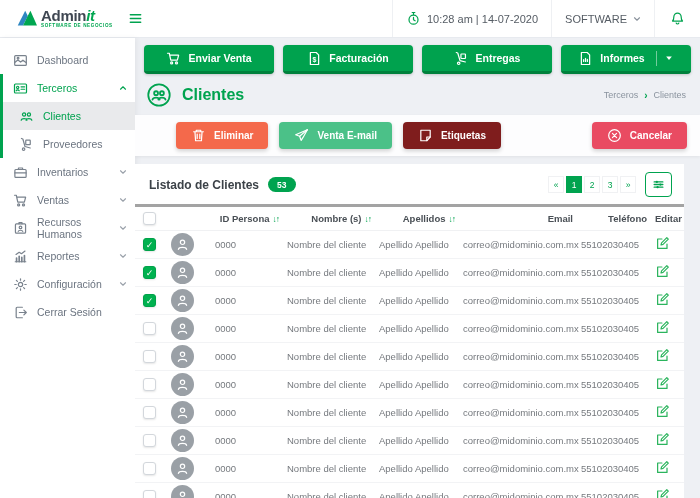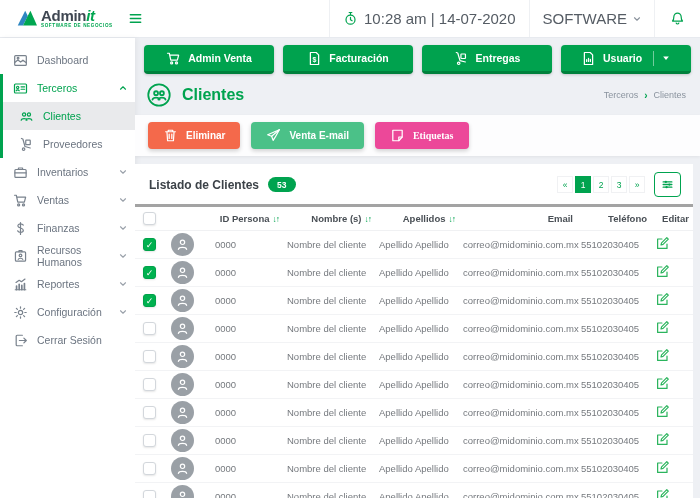--- a/index.html
+++ b/index.html
@@ -8,21 +8,21 @@
 
   
   .topbar { height:38px; background:#fff; display:flex; align-items:stretch; border-bottom:1px solid #e7eaef; }
   .logo-wrap { width:122px; display:flex; align-items:center; padding-left:16px; gap:4px; }
   .logo-text { line-height:1; }
   .logo-line1 { font-size:15px; font-weight:bold; color:#3f4752; letter-spacing:-0.3px; }
   .logo-line1 .accent { color:#00a650; font-style:italic; }
   .logo-tagline { font-size:4.6px; color:#00a650; letter-spacing:0.6px; font-weight:bold; margin-top:1px; text-align:right; }
   .hamburger { display:flex; align-items:center; color:#00a34f; padding:0 6px; cursor:pointer; }
   .tb-spacer { flex:1; }
-  .tb-sec { display:flex; align-items:center; gap:6px; padding:0 13px; border-left:1px solid #eef0f3; font-size:15px; color:#555c64; cursor:pointer; }
+  .tb-sec { display:flex; align-items:center; gap:6px; padding:0 13px; border-left:1px solid #eef0f3; font-size:11px; color:#555c64; cursor:pointer; }
   .tb-sec .icn-green { color:#00a34f; }
   .tb-chev { color:#8a929c; display:inline-flex; }
   .tb-avatar { width:20px; height:20px; border-radius:50%; background:#00a34f; color:#fff; display:flex; align-items:center; justify-content:center; }
   .bell-sec { padding:0 15px; }
 
   
   .body { display:flex; height:460px; }
   .sidebar { width:135px; background:#fff; box-shadow:2px 0 5px rgba(0,0,0,.05); padding-top:8px; flex:none; }
   .side-item { height:28px; display:flex; align-items:center; gap:9px; padding:0 8px 0 10px; font-size:10.5px; color:#6b7480; border-left:3px solid transparent; cursor:pointer; }
   .side-item .icn { color:#79828d; }
@@ -47,21 +47,21 @@
   .breadcrumb { margin-left:auto; font-size:9px; color:#8a939e; display:flex; gap:6px; align-items:center; }
   .crumb { cursor:pointer; }
   .crumb-sep { color:#00a34f; font-weight:bold; font-size:10px; }
 
   
   .bulk-bar { background:#fdfdfe; display:flex; align-items:center; gap:11px; padding:7px 13px; box-shadow:0 1px 3px rgba(0,0,0,.06); }
   .bbtn { height:27px; padding:0 15px; border:none; border-radius:4px; color:#fff; font-size:10px; font-weight:bold; font-family:inherit; display:flex; align-items:center; gap:8px; box-shadow:0 2px 4px rgba(0,0,0,.18); cursor:pointer; }
   .bbtn.cancel { margin-left:auto; }
 
   
-  .card { background:#fff; margin:8px 7px 0 0; flex:1; display:flex; flex-direction:column; overflow:hidden; }
+  .card { background:#fff; margin:8px 16px 0 0; flex:1; display:flex; flex-direction:column; overflow:hidden; }
   .card-head { display:flex; align-items:center; padding:8px 12px 7px 14px; }
   .card-title { font-size:12px; font-weight:bold; color:#3c4248; }
   .badge { background:#00a34f; color:#fff; border-radius:9px; font-size:8.5px; font-weight:bold; padding:2.5px 9px; margin-left:9px; }
   .head-right { margin-left:auto; display:flex; align-items:center; gap:9px; }
   .pagination { display:flex; gap:2px; }
   .page-btn { min-width:16px; height:17px; padding:0 3px; display:flex; align-items:center; justify-content:center; font-size:8.5px; color:#00a34f; background:#fff; border:1px solid #f0f1f3; cursor:pointer; }
   .page-btn.active { background:#00a34f; color:#fff; border-color:#00a34f; }
   .filter-btn { width:27px; height:25px; background:#fff; border:1.5px solid #00a34f; border-radius:4px; color:#00a34f; display:flex; align-items:center; justify-content:center; cursor:pointer; }
 
   table { width:100%; border-collapse:collapse; table-layout:fixed; }
@@ -200,33 +200,20 @@
     <span class="lbl">Ventas</span>
     <span class="chev" style="display: inline-flex;">
             <svg width="8" height="8" viewBox="0 0 16 16" fill="none" stroke="currentColor" stroke-width="2.2" stroke-linecap="round" stroke-linejoin="round">
               <path d="M3 5.5l5 5 5-5"></path>
             </svg>
           </span>
   </div>
         <div class="side-item">
     <span class="icn" style="display: inline-flex;">
             <svg width="15" height="15" viewBox="0 0 16 16" fill="none" stroke="currentColor" stroke-width="1.3" stroke-linecap="round" stroke-linejoin="round">
-              <path d="M8 1.6v12.8M11 4.4c-.7-1-1.8-1.4-3-1.4-1.6 0-2.8.9-2.8 2.2 0 2.9 5.8 1.7 5.8 4.6 0 1.4-1.3 2.3-3 2.3-1.3 0-2.4-.5-3-1.6"></path>
-            </svg>
-          </span>
-    <span class="lbl">Finanzas</span>
-    <span class="chev" style="display: inline-flex;">
-            <svg width="8" height="8" viewBox="0 0 16 16" fill="none" stroke="currentColor" stroke-width="2.2" stroke-linecap="round" stroke-linejoin="round">
-              <path d="M3 5.5l5 5 5-5"></path>
-            </svg>
-          </span>
-  </div>
-        <div class="side-item">
-    <span class="icn" style="display: inline-flex;">
-            <svg width="15" height="15" viewBox="0 0 16 16" fill="none" stroke="currentColor" stroke-width="1.3" stroke-linecap="round" stroke-linejoin="round">
               <rect x="2.6" y="3" width="10.8" height="10" rx="1"></rect>
               <path d="M6.4 3V1.7h3.2V3"></path>
               <circle cx="8" cy="6.8" r="1.4"></circle>
               <path d="M5.6 11c.4-1.5 4.4-1.5 4.8 0"></path>
             </svg>
           </span>
     <span class="lbl">Recursos Humanos</span>
     <span class="chev" style="display: inline-flex;">
             <svg width="8" height="8" viewBox="0 0 16 16" fill="none" stroke="currentColor" stroke-width="2.2" stroke-linecap="round" stroke-linejoin="round">
               <path d="M3 5.5l5 5 5-5"></path>
@@ -278,21 +265,21 @@
 
       <div class="quick">
           <button class="qbtn">
     <span class="icn" style="display: inline-flex;">
               <svg width="15" height="15" viewBox="0 0 16 16" fill="none" stroke="currentColor" stroke-width="1.3" stroke-linecap="round" stroke-linejoin="round">
                 <path d="M1.6 2.4h1.9l1.6 7.4h7l1.4-5.3H4.2"></path>
                 <circle cx="6" cy="12.7" r="1.1"></circle>
                 <circle cx="11.2" cy="12.7" r="1.1"></circle>
               </svg>
             </span>
-    <span class="lbl">Admin Venta</span>
+    <span class="lbl">Enviar Venta</span>
   </button>
           <button class="qbtn">
     <span class="icn" style="display: inline-flex;">
               <svg width="15" height="15" viewBox="0 0 16 16" fill="none" stroke="currentColor" stroke-width="1.3" stroke-linecap="round" stroke-linejoin="round">
                 <path d="M3.6 1.6h6.2l2.6 2.6v10.2H3.6z"></path>
                 <text x="8" y="11.2" font-size="7.5" text-anchor="middle" fill="currentColor" stroke="none" font-weight="bold">$</text>
               </svg>
             </span>
     <span class="lbl">Facturación</span>
   </button>
@@ -306,21 +293,21 @@
             </span>
     <span class="lbl">Entregas</span>
   </button>
           <button class="qbtn">
     <span class="icn" style="display: inline-flex;">
               <svg width="15" height="15" viewBox="0 0 16 16" fill="none" stroke="currentColor" stroke-width="1.3" stroke-linecap="round" stroke-linejoin="round">
                 <path d="M3.6 1.6h6.2l2.6 2.6v10.2H3.6z"></path>
                 <path d="M6 11.2V9.2M8 11.2V7.8M10 11.2V9"></path>
               </svg>
             </span>
-    <span class="lbl">Usuario</span>
+    <span class="lbl">Informes</span>
   <span class="vdiv"></span>
             <span style="display: inline-flex;">
               <svg width="10" height="10" viewBox="0 0 16 16">
                 <path d="M3.5 5.5h9L8 11z" fill="currentColor"></path>
               </svg>
             </span>
           </button>
         </div>
 
       <div class="page-head">
@@ -335,46 +322,55 @@
         <span class="page-title">Clientes</span>
         <div class="breadcrumb">
           <span class="crumb">Terceros</span>
           <span class="crumb-sep">›</span>
           <span class="crumb">Clientes</span>
         </div>
       </div>
 
       <div class="bulk-bar">
 
-        <button class="bbtn" style="background: rgb(244, 105, 75);">
+        <button class="bbtn" style="background: rgb(244, 105, 75); margin-left: 28px;">
     <span class="icn" style="display: inline-flex;">
               <svg width="15" height="15" viewBox="0 0 16 16" fill="none" stroke="currentColor" stroke-width="1.3" stroke-linecap="round" stroke-linejoin="round">
                 <path d="M2.8 4h10.4M5.6 4V2.4h4.8V4M4.2 4l.7 9.6h6.2L11.8 4M6.6 6.4v4.8M9.4 6.4v4.8"></path>
               </svg>
             </span>
     <span class="lbl">Eliminar</span>
   </button>
           <button class="bbtn" style="background: rgb(75, 193, 136);">
     <span class="icn" style="display: inline-flex;">
               <svg width="15" height="15" viewBox="0 0 16 16" fill="none" stroke="currentColor" stroke-width="1.3" stroke-linecap="round" stroke-linejoin="round">
                 <path d="M14.2 1.8L1.8 7.2l4.2 1.6 1.6 4.4 2.2-3.4 4.4-8z"></path>
                 <path d="M6 8.8l8.2-7"></path>
               </svg>
             </span>
     <span class="lbl">Venta E-mail</span>
   </button>
-          <button class="bbtn" style="background: #ec4899; font-family: Liberation Serif, serif;">
+          <button class="bbtn" style="background: #7f1d1d;">
     <span class="icn" style="display: inline-flex;">
               <svg width="15" height="15" viewBox="0 0 16 16" fill="none" stroke="currentColor" stroke-width="1.3" stroke-linecap="round" stroke-linejoin="round">
                 <path d="M3 2.4h10v7.2l-3.6 4H3z"></path>
                 <path d="M9.4 13.4V9.6H13"></path>
               </svg>
             </span>
     <span class="lbl">Etiquetas</span>
   </button>
+          <button class="bbtn cancel" id="cancel-btn" style="background: rgb(233, 75, 98);">
+          <span class="icn" style="display: inline-flex;">
+              <svg width="15" height="15" viewBox="0 0 16 16" fill="none" stroke="currentColor" stroke-width="1.3" stroke-linecap="round" stroke-linejoin="round">
+                <circle cx="8" cy="8" r="6.2"></circle>
+                <path d="M5.8 5.8l4.4 4.4M10.2 5.8l-4.4 4.4"></path>
+              </svg>
+            </span>
+          <span>Cancelar</span>
+        </button>
       </div>
 
       <div class="card">
         <div class="card-head">
           <span class="card-title">Listado de Clientes</span>
           <span class="badge">53</span>
           <div class="head-right">
             <div class="pagination">
                 <span class="page-btn">«</span>
                 <span class="page-btn active">1</span>

